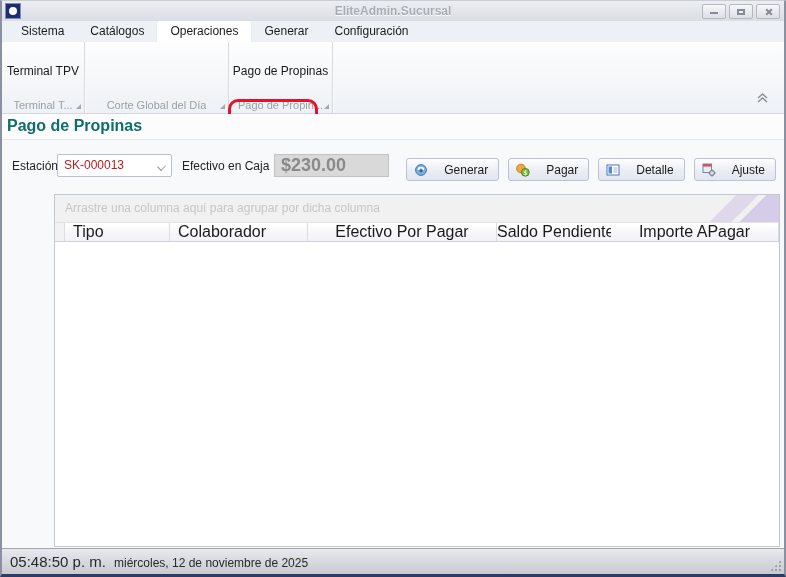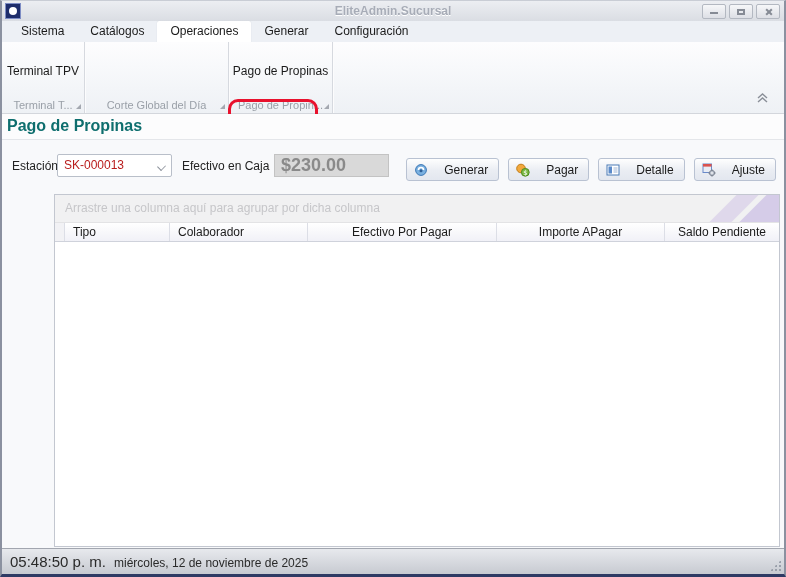--- a/index.html
+++ b/index.html
@@ -71,21 +71,21 @@
     border: 1px solid #c3c7d0; background: #fff; display: flex; flex-direction: column; margin-left: 48px; }
   .groupbar { position: relative; height: 28px; background: #f1f1f2; border-bottom: 1px solid #e3e3e5;
     overflow: hidden; flex: none; }
   .groupbar .hint { position: absolute; left: 10px; top: 6px; font-size: 12px; color: #c6c6c9; }
   .decor { position: absolute; right: 0; top: -6px; bottom: -6px; width: 150px; overflow: hidden; }
   .decor .s1, .decor .s2 { position: absolute; top: -12px; bottom: -12px; transform: skewX(-45deg); }
   .decor .s1 { right: 34px; width: 22px; background: #cfc2e6; opacity: .55; }
   .decor .s2 { right: -14px; width: 40px; background: #b9a8de; opacity: .5; }
   .headrow { display: flex; height: 19px; flex: none;
     background: linear-gradient(#ffffff, #f1f1f7); border-bottom: 1px solid #cfd2db; }
-  .hcell { border-right: 1px solid #dcdee6; font-size: 12px; color: #1b1b1b;
+  .hcell { border-right: 1px solid #dcdee6; font-size: 16px; color: #1b1b1b;
     line-height: 18px; overflow: hidden; white-space: nowrap; cursor: default; }
   .hcell.indicator { width: 10px; background: #f2f2f5; flex: none; }
   .hcell.c-left { text-align: left; padding-left: 8px; }
   .hcell.c-center { text-align: center; }
   .c0 { width: 105px; flex: none; } .c1 { width: 138px; flex: none; }
   .c2 { width: 189px; flex: none; } .c3 { width: 168px; flex: none; }
   .c4 { flex: 1; border-right: none; }
   .gridbody { flex: 1; background: #fff; }
   
   .statusbar { position: absolute; left: 0; right: 0; bottom: 0; height: 26px;
@@ -214,22 +214,22 @@
         <div class="decor">
             <div class="s1"></div>
             <div class="s2"></div>
           </div>
       </div>
       <div class="headrow">
         <div class="hcell indicator"></div>
         <div class="hcell c0 c-left">Tipo</div>
         <div class="hcell c1 c-left">Colaborador</div>
         <div class="hcell c2 c-center">Efectivo Por Pagar</div>
+        <div class="hcell c4 c-center">Saldo Pendiente</div>
         <div class="hcell c3 c-center">Importe APagar</div>
-        <div class="hcell c4 c-center">Saldo Pendiente</div>
       </div>
       <div class="gridbody"></div>
     </div>
   </div>
 
   <div class="statusbar">
     <span class="time">05:48:50 p. m.</span>
     <span class="date">miércoles, 12 de noviembre de 2025</span>
     <div class="resize-grip"></div>
   </div>

